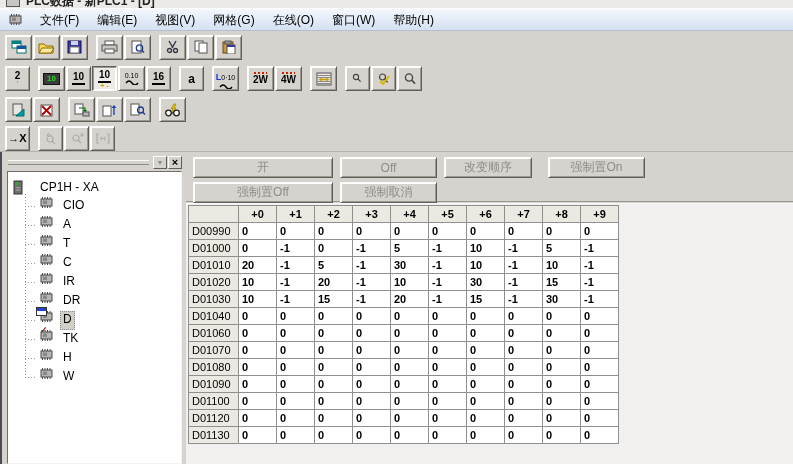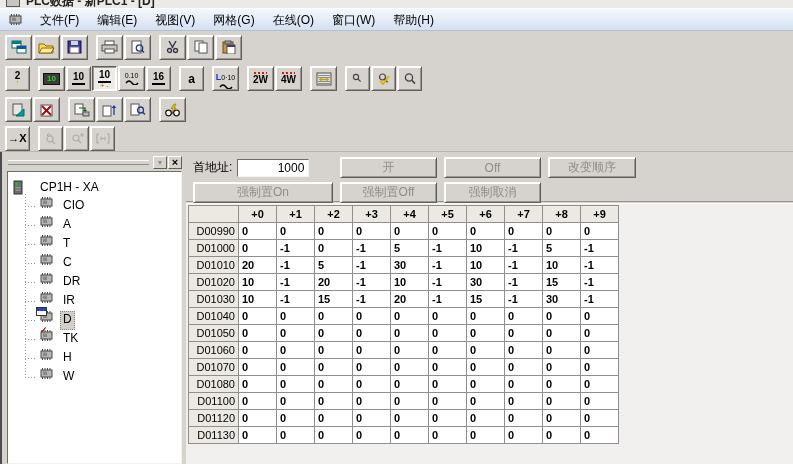--- a/index.html
+++ b/index.html
@@ -81,21 +81,21 @@
   .cmd{height:21px;font-size:12px;color:#8f8d88;background:#d6d3ce;cursor:default;
        border:1px solid;border-color:#fdfcfa #5f5e5a #5f5e5a #fdfcfa;box-shadow:inset 1px 1px 0 #fff,inset -1px -1px 0 #9b9890;
        font-family:"Liberation Sans",sans-serif;white-space:nowrap;overflow:hidden}
   .cmd.narrow{width:88px;justify-self:start}
   .mem-body{position:absolute;left:0;right:0;top:50px;bottom:0;background:#f1f0ee;border-top:1px solid #fbfaf8}
   .mem-table{border-collapse:collapse;table-layout:fixed;margin:1px 0 0 2px;font-size:11px;background:#fff}
   .mem-table th,.mem-table td{box-sizing:border-box;height:17px;padding:0 3px;overflow:hidden;white-space:nowrap;
         border:1px solid #8f8f8f;font-family:"Liberation Sans",sans-serif}
   .mem-table thead th{background:#ece9e3;font-weight:bold;text-align:center;width:38px}
   .mem-table thead th.corner{width:50px}
-  .mem-table tbody th{background:#ece9e3;font-weight:normal;text-align:right;font-size:11px}
+  .mem-table tbody th{background:#ece9e3;font-weight:normal;text-align:left;font-size:11px}
   .mem-table td{background:#fff;text-align:left;font-weight:bold;color:#000}
 </style>
 </head>
 <body>
 
 <div class="titlebar">
   <span class="ticon"></span>
   <span class="ttext">PLC数据 - 新PLC1 - [D]</span>
 </div>
 
@@ -396,32 +396,32 @@
         </div>
         <div class="tree-item">
           <span class="stub"></span>
           <span class="chip">
             <svg width="15" height="11" viewBox="0 0 15 11">
               <rect x="2" y="2" width="11" height="7" fill="#b8b6b2" stroke="#4a4a4a"></rect>
               <path d="M3.5 0 v2 M6 0 v2 M8.5 0 v2 M11 0 v2 M3.5 9 v2 M6 9 v2 M8.5 9 v2 M11 9 v2" stroke="#4a4a4a" stroke-width="1"></path>
               <rect x="4" y="3.5" width="4" height="3.5" fill="#8a8884"></rect>
             </svg>
           </span>
+          <span class="tlabel">IR</span>
+        </div>
+        <div class="tree-item">
+          <span class="stub"></span>
+          <span class="chip">
+            <svg width="15" height="11" viewBox="0 0 15 11">
+              <rect x="2" y="2" width="11" height="7" fill="#b8b6b2" stroke="#4a4a4a"></rect>
+              <path d="M3.5 0 v2 M6 0 v2 M8.5 0 v2 M11 0 v2 M3.5 9 v2 M6 9 v2 M8.5 9 v2 M11 9 v2" stroke="#4a4a4a" stroke-width="1"></path>
+              <rect x="4" y="3.5" width="4" height="3.5" fill="#8a8884"></rect>
+            </svg>
+          </span>
           <span class="tlabel">DR</span>
-        </div>
-        <div class="tree-item">
-          <span class="stub"></span>
-          <span class="chip">
-            <svg width="15" height="11" viewBox="0 0 15 11">
-              <rect x="2" y="2" width="11" height="7" fill="#b8b6b2" stroke="#4a4a4a"></rect>
-              <path d="M3.5 0 v2 M6 0 v2 M8.5 0 v2 M11 0 v2 M3.5 9 v2 M6 9 v2 M8.5 9 v2 M11 9 v2" stroke="#4a4a4a" stroke-width="1"></path>
-              <rect x="4" y="3.5" width="4" height="3.5" fill="#8a8884"></rect>
-            </svg>
-          </span>
-          <span class="tlabel">IR</span>
         </div>
         <div class="tree-item selected">
           <span class="stub"></span>
           <span class="chip">
             <svg width="15" height="11" viewBox="0 0 15 11">
               <rect x="2" y="2" width="11" height="7" fill="#b8b6b2" stroke="#4a4a4a"></rect>
               <path d="M3.5 0 v2 M6 0 v2 M8.5 0 v2 M11 0 v2 M3.5 9 v2 M6 9 v2 M8.5 9 v2 M11 9 v2" stroke="#4a4a4a" stroke-width="1"></path>
               <rect x="4" y="3.5" width="4" height="3.5" fill="#8a8884"></rect>
             </svg>
             <span class="winov"></span>
@@ -461,24 +461,20 @@
             </svg>
           </span>
           <span class="tlabel">W</span>
         </div>
       </div>
   </div>
 </div>
 
 <div class="right-pane">
   <div class="mem-header">
-    <div class="addr-box">
-      <span class="addr-label">首地址:</span>
-      <input class="addr-input" value="1000" style="">
-    </div>
     <button class="cmd">开</button>
     <button class="cmd">Off</button>
     <button class="cmd narrow">改变顺序</button>
     <button class="cmd">强制置On</button>
     <button class="cmd">强制置Off</button>
     <button class="cmd">强制取消</button>
   </div>
   <div class="mem-body">
     <table class="mem-table">
       <thead>
@@ -569,33 +565,20 @@
             <td>0</td>
             <td>0</td>
             <td>0</td>
             <td>0</td>
             <td>0</td>
             <td>0</td>
             <td>0</td>
             <td>0</td>
           </tr>
           <tr>
-            <th>D01050</th>
-            <td>0</td>
-            <td>0</td>
-            <td>0</td>
-            <td>0</td>
-            <td>0</td>
-            <td>0</td>
-            <td>0</td>
-            <td>0</td>
-            <td>0</td>
-            <td>0</td>
-          </tr>
-          <tr>
             <th>D01060</th>
             <td>0</td>
             <td>0</td>
             <td>0</td>
             <td>0</td>
             <td>0</td>
             <td>0</td>
             <td>0</td>
             <td>0</td>
             <td>0</td>
@@ -609,20 +592,33 @@
             <td>0</td>
             <td>0</td>
             <td>0</td>
             <td>0</td>
             <td>0</td>
             <td>0</td>
             <td>0</td>
           </tr>
           <tr>
             <th>D01080</th>
+            <td>0</td>
+            <td>0</td>
+            <td>0</td>
+            <td>0</td>
+            <td>0</td>
+            <td>0</td>
+            <td>0</td>
+            <td>0</td>
+            <td>0</td>
+            <td>0</td>
+          </tr>
+          <tr>
+            <th>D01090</th>
             <td>0</td>
             <td>0</td>
             <td>0</td>
             <td>0</td>
             <td>0</td>
             <td>0</td>
             <td>0</td>
             <td>0</td>
             <td>0</td>
             <td>0</td>

